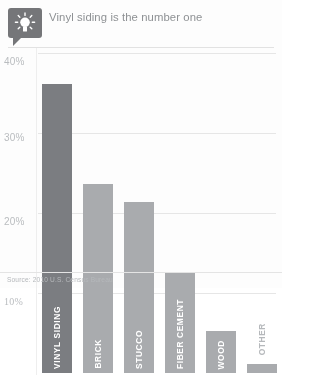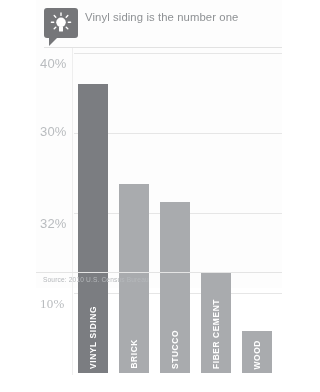--- a/index.html
+++ b/index.html
@@ -12,21 +12,20 @@
     background: #ffffff;
     font-family: "Liberation Sans", sans-serif;
     overflow: hidden;
   }
   .infographic {
     position: relative;
     width: 282px;
     height: 288px;
     background: #fdfdfd;
     box-sizing: border-box;
-    margin-left: 36px;
   }
 
   
   .header {
     position: absolute;
     left: 0;
     top: 0;
     width: 282px;
     height: 48px;
     display: flex;
@@ -103,21 +102,21 @@
   .gridline {
     position: absolute;
     left: 38px;
     width: 238px;
     height: 1px;
     background: #e6e6e6;
   }
   .ytick {
     position: absolute;
     left: 4px;
-    font-size: 13px;
+    font-size: 10px;
     color: #b9bcbf;
     letter-spacing: 0.2px;
     font-weight: 400;
   }
 
   .bars {
     position: absolute;
     left: 38px;
     bottom: 3px;
     width: 240px;
@@ -215,22 +214,22 @@
 
   <div class="chart">
     <div class="axis-left-line"></div>
 
     <div class="gridline" style="top:5px;"></div>
     <div class="gridline" style="top:85px;"></div>
     <div class="gridline" style="top:165px;"></div>
     <div class="gridline" style="top:245px;"></div>
 
     <div class="ytick" style="top:8px;">40%</div>
-    <div class="ytick" style="top:76px;">30%</div>
-    <div class="ytick" style="top:168px;">32%</div>
+    <div class="ytick" style="top:84px;">30%</div>
+    <div class="ytick" style="top:168px;">20%</div>
     <div class="ytick" style="top:248px;font-family:Liberation Serif, serif;">10%</div>
 
     <div class="bars">
 
       <div class="bar-slot" style="left:4px;">
         <div class="bar primary" style="height:289px;"></div>
         <div class="bar-label">VINYL SIDING</div>
       </div>
 
       <div class="bar-slot" style="left:45px;">

